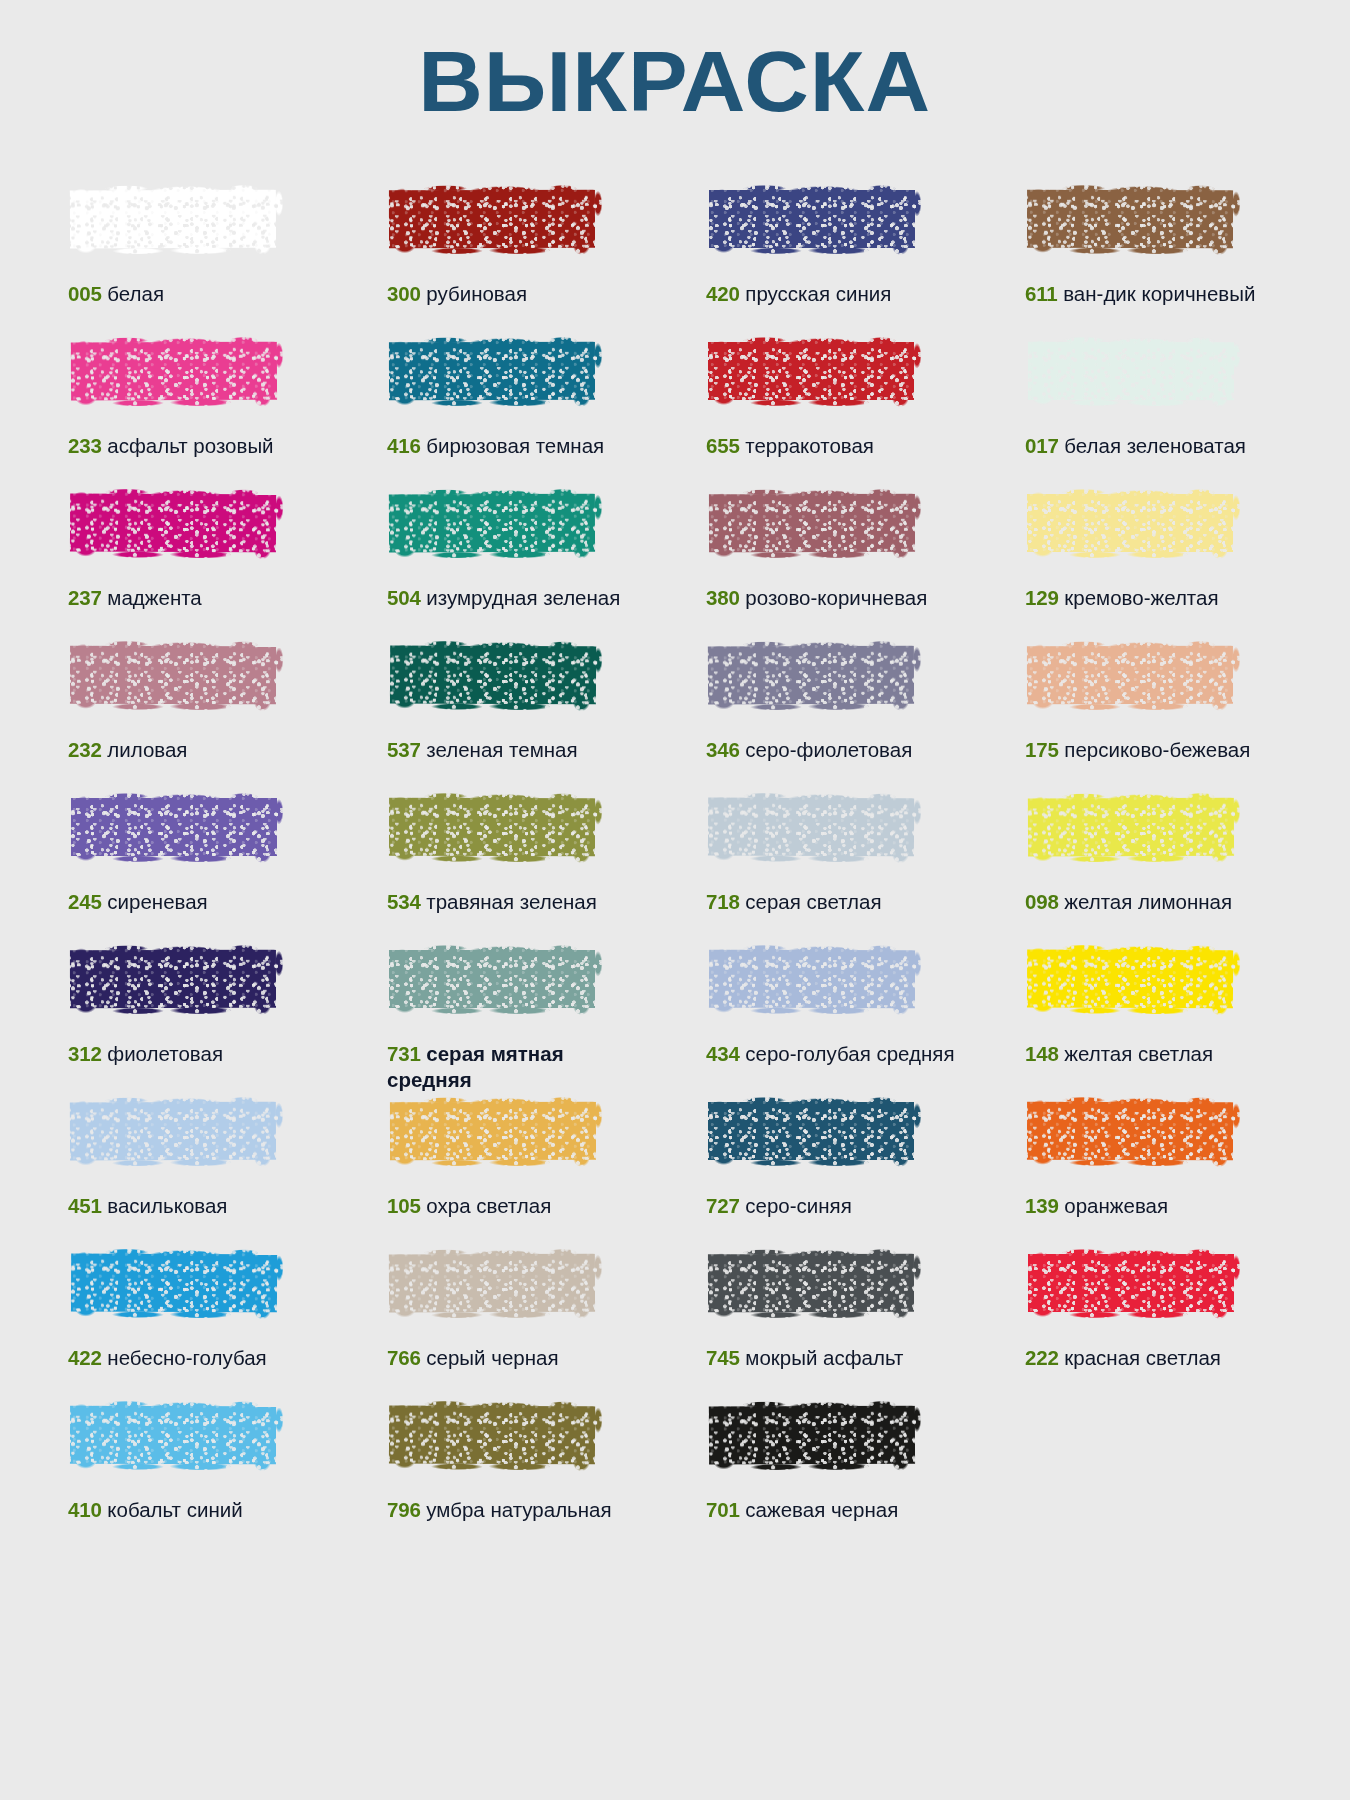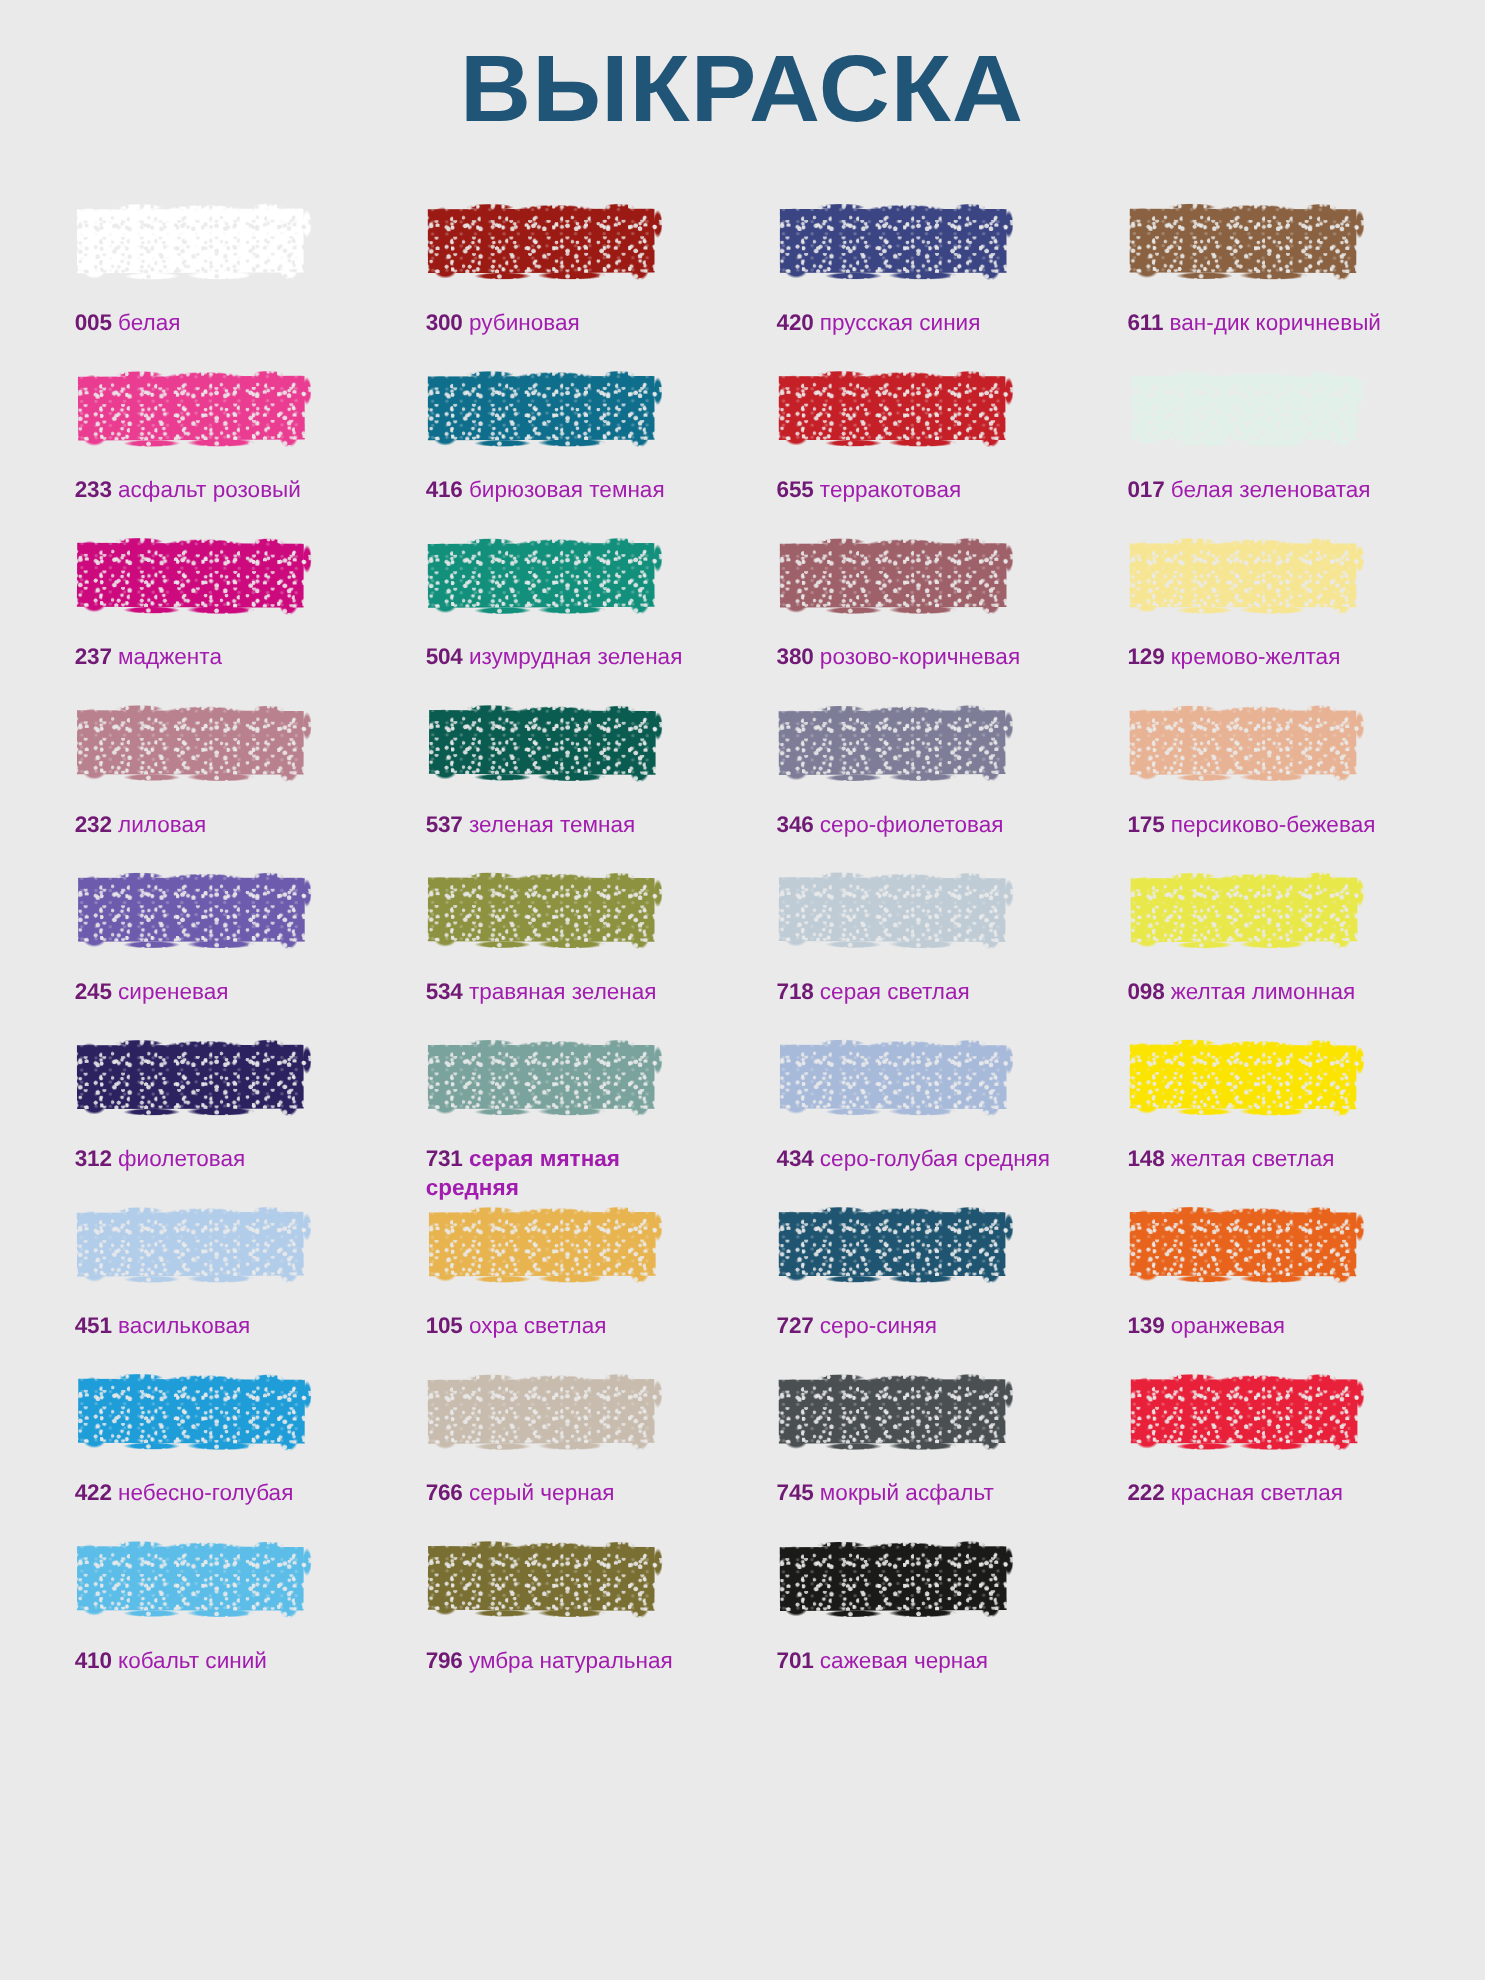--- a/index.html
+++ b/index.html
@@ -129,26 +129,26 @@
     left: 8px;
     top: 96px;
     width: 290px;
     font-size: 20.5px;
     line-height: 26px;
     color: #1d1d1d;
     white-space: pre-line;
   }
   .code {
     font-weight: 700;
-    color: #701a75;
+    color: #4d7c0f;
     letter-spacing: -0.2px;
   }
   .cname {
     font-weight: 400;
-    color: #a21caf;
+    color: #0f172a;
   }
   .caption.two-line .cname { display: inline; font-weight: bold; }
 </style>
 </head>
 <body>
 
 <div id="sheet">
 
   <div id="title-bar">
     <h1 id="page-title">ВЫКРАСКА</h1>

